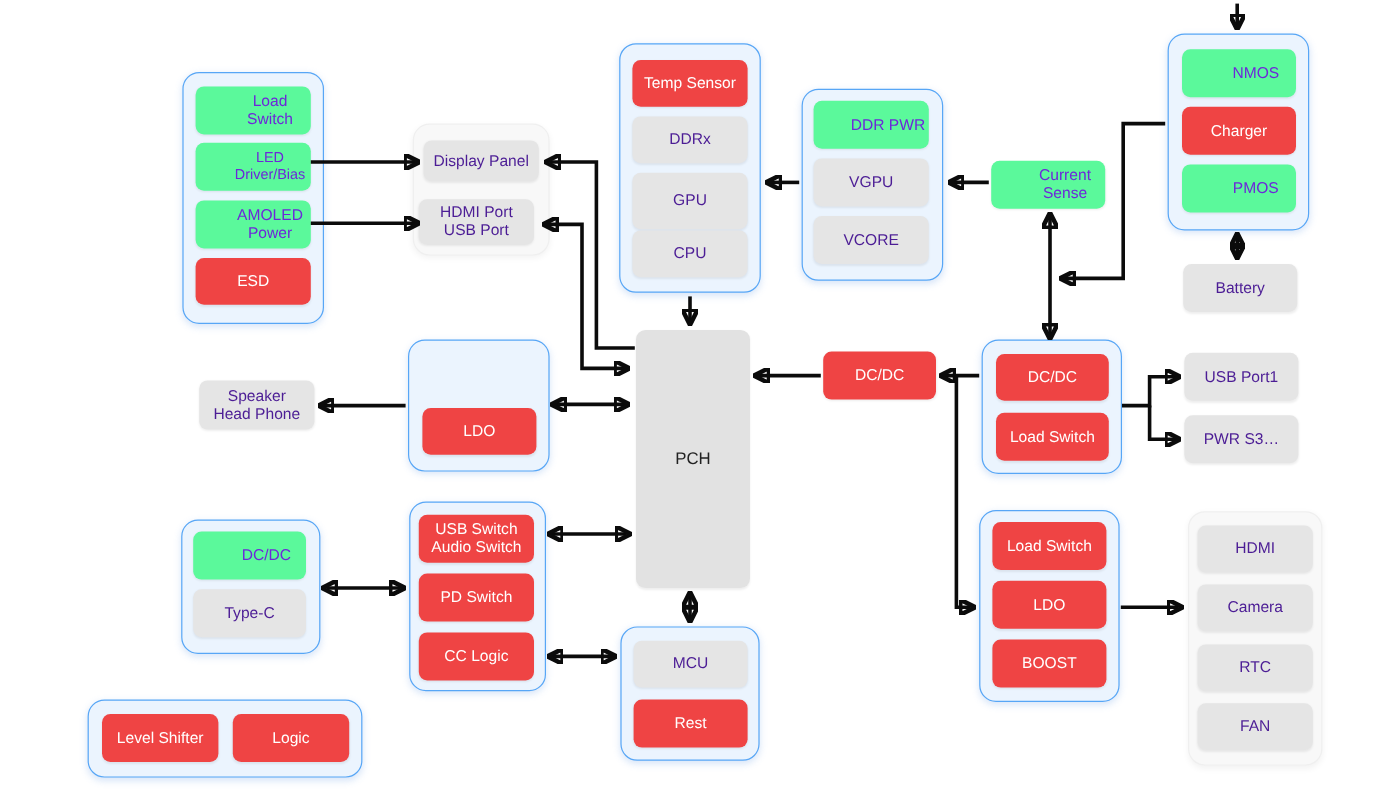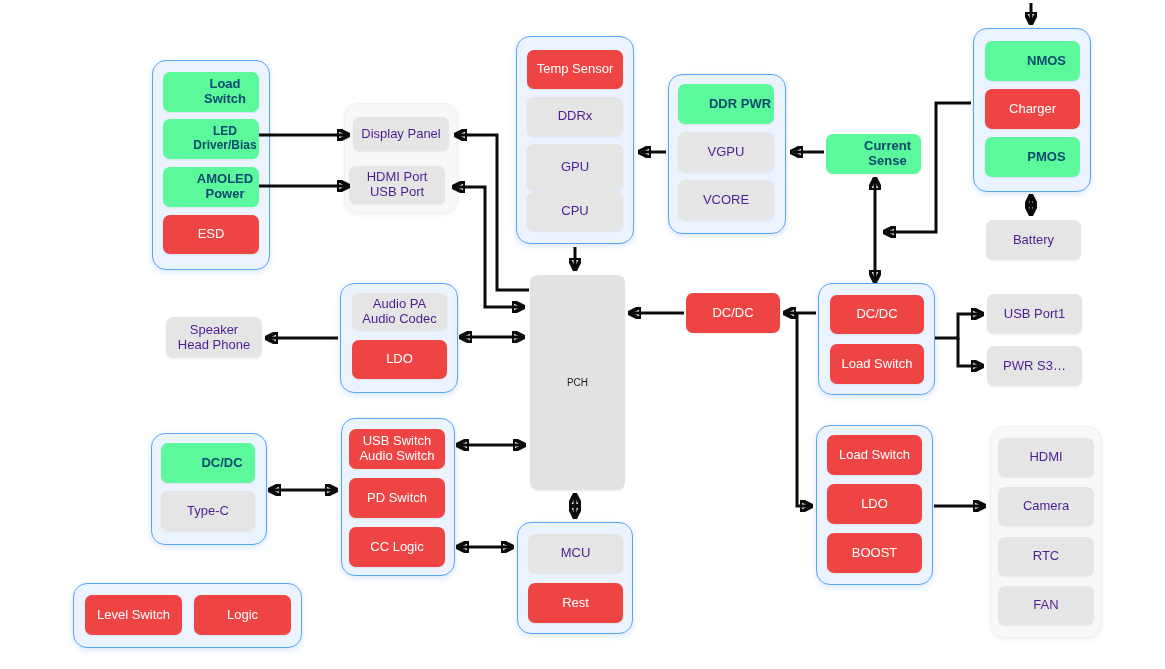--- a/index.html
+++ b/index.html
@@ -14,24 +14,24 @@
   }
   .grp.gray{
     background:#F8F8F8;border:1px solid #EFEFEF;
     box-shadow:0 2px 5px rgba(0,0,0,.05);
   }
   .blk{
     position:absolute;border-radius:7px;display:flex;align-items:center;justify-content:center;
     text-align:center;font-size:13px;line-height:1.15;white-space:pre-line;
     z-index:2;box-sizing:border-box;box-shadow:0 1px 2px rgba(0,0,0,.07);
   }
-  .blk.g{background:#5BF99B;color:#0c4a6e;font-weight:bold;padding-left:28px;}
+  .blk.g{background:#5BF99B;color:#6d28d9;font-weight:normal;padding-left:28px;}
   .blk.b{background:#ef4444;color:#ffffff;font-weight:normal;}
   .blk.k{background:#E5E5E5;color:#4c1d95;font-weight:normal;}
-  .blk.big{background:#E2E2E2;color:#222222;font-size:10px;border-radius:8px;}
+  .blk.big{background:#E2E2E2;color:#222222;font-size:14px;border-radius:8px;}
   .blk.small{font-size:12px;}
   #wires{position:absolute;left:0;top:0;z-index:3;pointer-events:none;}
   #wires path{stroke:#0B0B0B;stroke-width:3;fill:none;}
 </style>
 </head>
 <body>
 
 <div id="canvas">
 
   <div class="grp" style="left:152px;top:60px;width:118px;height:210px"></div>
@@ -68,22 +68,20 @@
 
   <div class="blk g" style="left:826px;top:134px;width:95px;height:40px">Current Sense</div>
 
   <div class="blk g" style="left:985px;top:41px;width:95px;height:40px">NMOS</div>
   <div class="blk b" style="left:985px;top:89px;width:95px;height:40px">Charger</div>
   <div class="blk g" style="left:985px;top:137px;width:95px;height:40px">PMOS</div>
   <div class="blk k" style="left:986px;top:220px;width:95px;height:40px">Battery</div>
 
   <div class="blk big" style="left:530px;top:275px;width:95px;height:215px">PCH</div>
 
-  <div class="blk k" style="left:352px;top:293px;width:95px;height:37px">Audio PA
-Audio Codec</div>
   <div class="blk b" style="left:352px;top:340px;width:95px;height:39px">LDO</div>
   <div class="blk k" style="left:166px;top:317px;width:96px;height:41px">Speaker
 Head Phone</div>
 
   <div class="blk b" style="left:686px;top:293px;width:94px;height:40px">DC/DC</div>
   <div class="blk b" style="left:830px;top:295px;width:94px;height:39px">DC/DC</div>
   <div class="blk b" style="left:830px;top:344px;width:94px;height:40px">Load Switch</div>
   <div class="blk k" style="left:987px;top:294px;width:95px;height:40px">USB Port1</div>
   <div class="blk k" style="left:987px;top:346px;width:95px;height:40px">PWR S3…</div>
 
@@ -100,21 +98,21 @@
 
   <div class="blk b" style="left:827px;top:435px;width:95px;height:40px">Load Switch</div>
   <div class="blk b" style="left:827px;top:484px;width:95px;height:40px">LDO</div>
   <div class="blk b" style="left:827px;top:533px;width:95px;height:40px">BOOST</div>
 
   <div class="blk k" style="left:998px;top:438px;width:96px;height:39px">HDMI</div>
   <div class="blk k" style="left:998px;top:487px;width:96px;height:39px">Camera</div>
   <div class="blk k" style="left:998px;top:537px;width:96px;height:39px">RTC</div>
   <div class="blk k" style="left:998px;top:586px;width:96px;height:39px">FAN</div>
 
-  <div class="blk b" style="left:85px;top:595px;width:97px;height:40px">Level Switch</div>
+  <div class="blk b" style="left:85px;top:595px;width:97px;height:40px">Level Shifter</div>
   <div class="blk b" style="left:194px;top:595px;width:97px;height:40px">Logic</div>
 
   <svg id="wires" width="1165" height="669" viewBox="0 0 1165 669">
     <defs>
       <marker id="ah" viewBox="0 0 10 10" refX="7" refY="5" markerWidth="4.6" markerHeight="4.2" orient="auto-start-reverse">
         <path d="M0,0 L10,5 L0,10 z" fill="#0B0B0B" stroke="none"></path>
       </marker>
     </defs>
     <path d="M259,135 H346" marker-end="url(#ah)"></path>
     <path d="M259,186 H346" marker-end="url(#ah)"></path>

